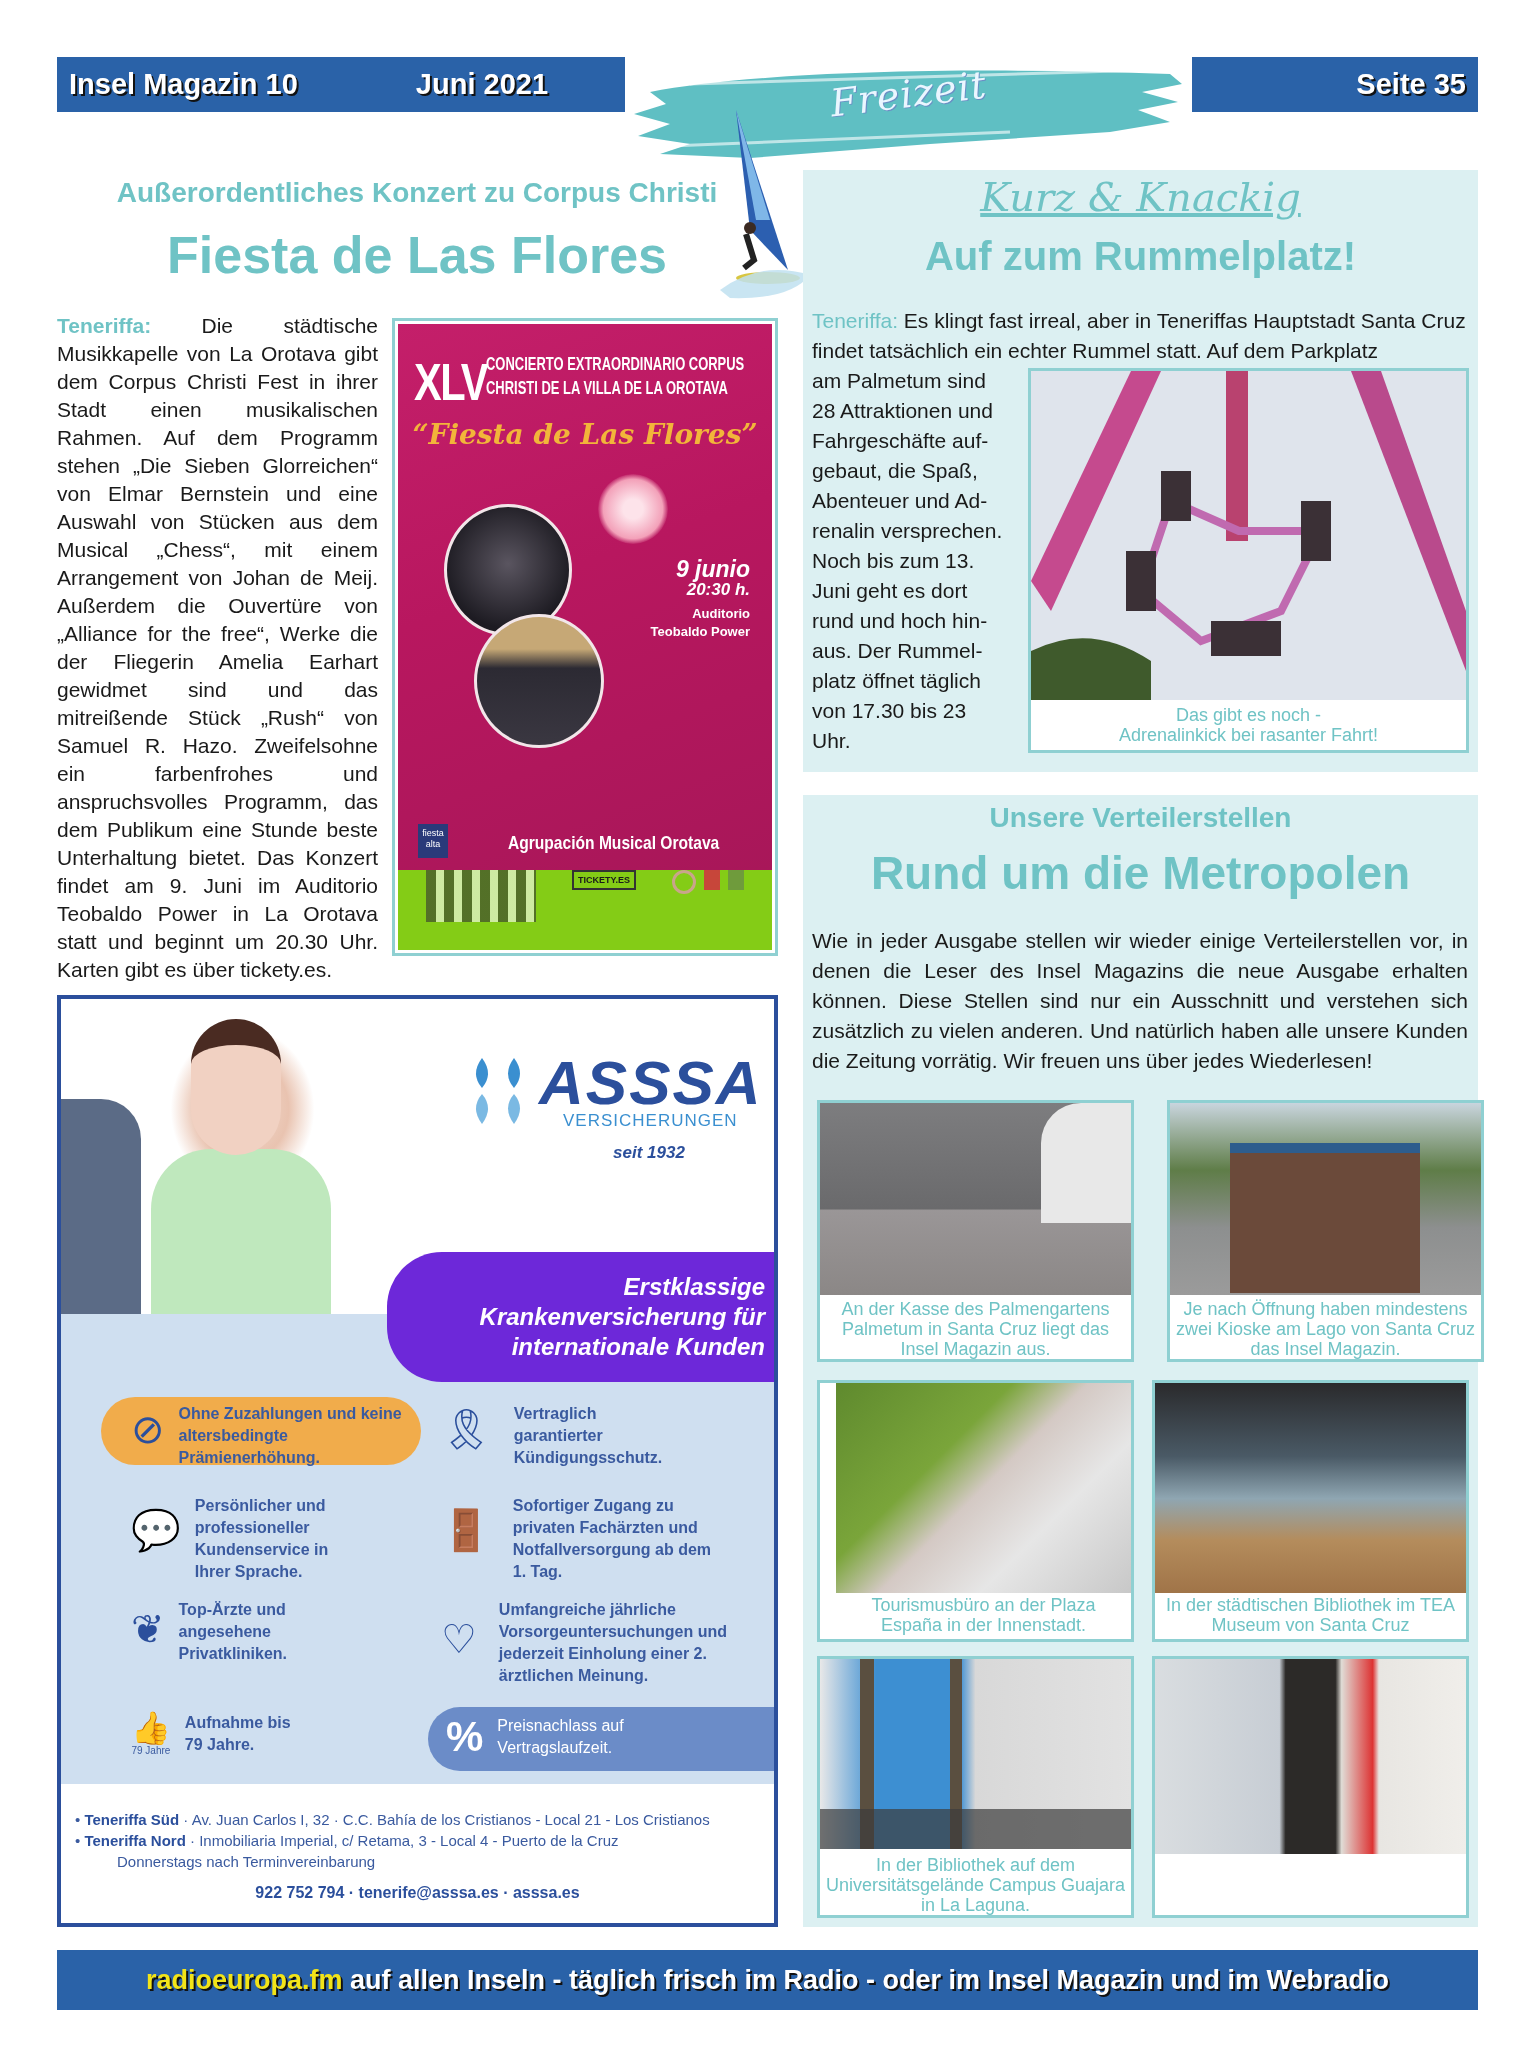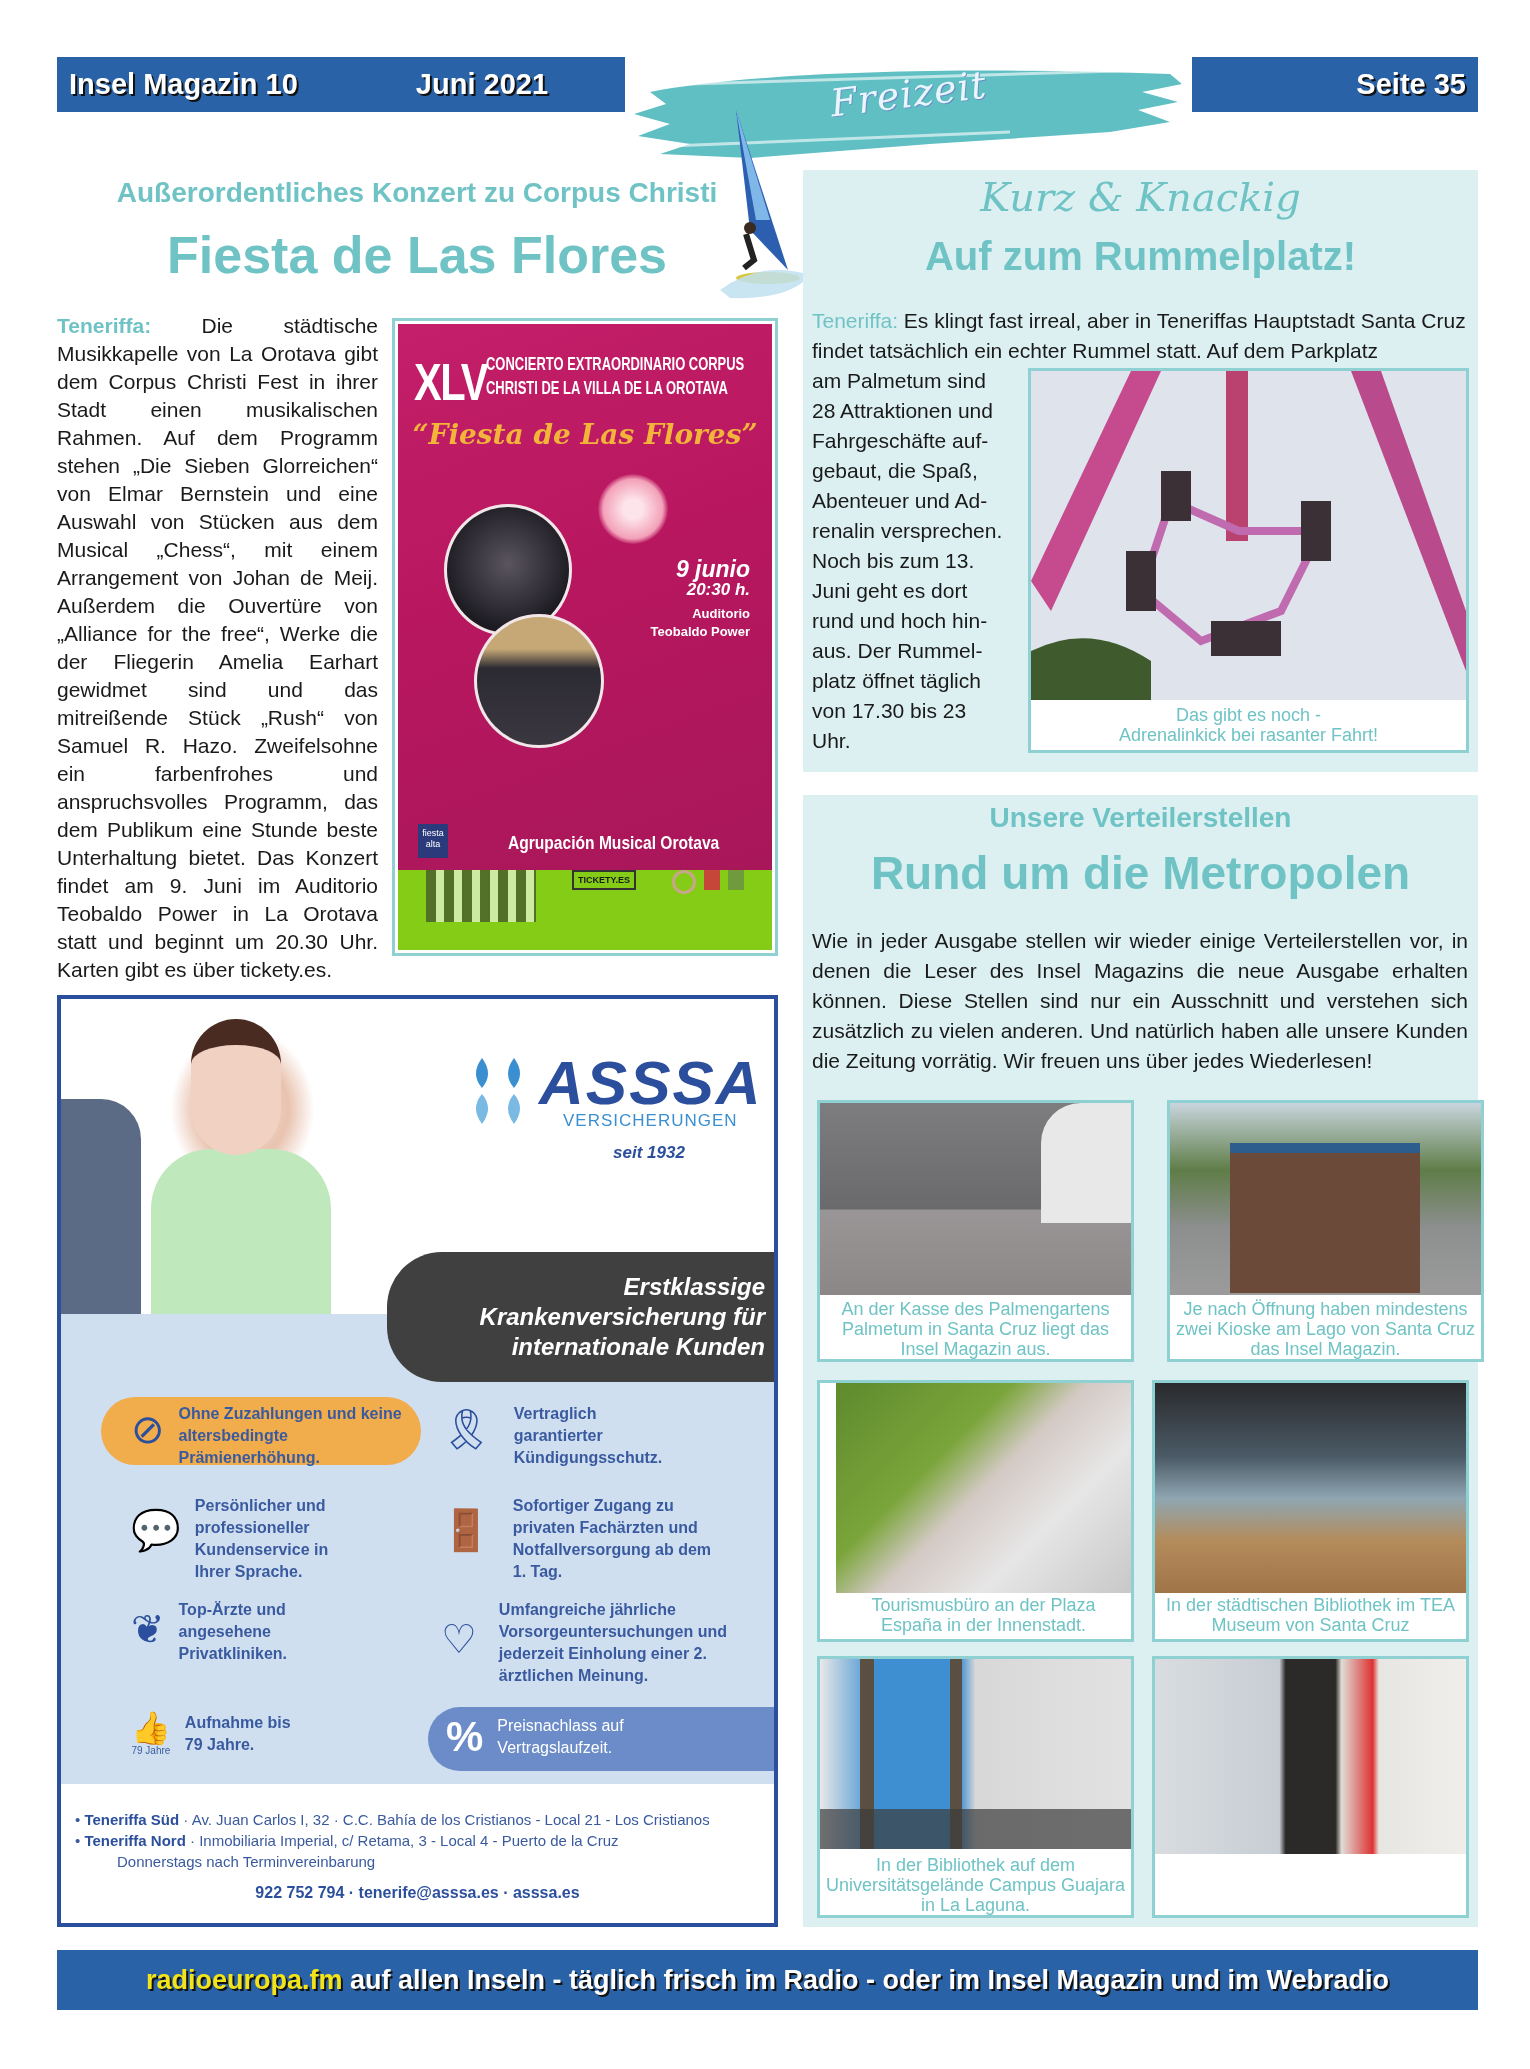--- a/index.html
+++ b/index.html
@@ -76,21 +76,21 @@
     <div style="border:2px solid #333;font-size:9px;font-weight:bold;padding:3px 4px;">TICKETY.ES</div>
     <div style="display:flex;gap:8px;">
       <span style="width:18px;height:18px;border-radius:50%;border:3px solid #c9a58a;display:inline-block;"></span>
       <span style="width:16px;height:20px;background:#c7463a;display:inline-block;"></span>
       <span style="width:16px;height:20px;background:#6f9b3c;display:inline-block;"></span>
     </div>
   </div>
 </div>
 
 <div class="abs panel" style="left:803px;top:170px;width:675px;height:602px;"></div>
-<div class="abs teal" style="left:803px;top:174px;width:675px;text-align:center;font-family:'DejaVu Serif',serif;font-style:italic;font-size:40px;">Kurz &amp; Knackig</div>
+<div class="abs teal" style="left:803px;top:174px;width:675px;text-align:center;font-family:'DejaVu Serif',serif;font-style:italic;font-size:40px;text-decoration:underline;">Kurz &amp; Knackig</div>
 <div class="abs teal" style="left:803px;top:234px;width:675px;text-align:center;font-weight:bold;font-size:40px;">Auf zum Rummelplatz!</div>
 <div class="abs body-text" style="left:812px;top:306px;width:655px;font-size:21px;line-height:30px;text-align:left;">
   <span class="teal">Teneriffa:</span>
   <span>Es klingt fast irreal, aber in Teneriffas Hauptstadt Santa Cruz findet tatsächlich ein echter Rummel statt. Auf dem Parkplatz</span>
 </div>
 <div class="abs" style="left:812px;top:366px;width:205px;font-size:21px;line-height:30px;">
   <div>am Palmetum sind</div>
   <div>28 Attraktionen und</div>
   <div>Fahrgeschäfte auf-</div>
   <div>gebaut, die Spaß,</div>
@@ -170,21 +170,21 @@
     <path d="M16 4 Q28 20 16 34 Q4 20 16 4Z" fill="#3a8fd0"></path>
     <path d="M48 4 Q60 20 48 34 Q36 20 48 4Z" fill="#3a8fd0"></path>
     <path d="M16 40 Q28 54 16 70 Q4 54 16 40Z" fill="#7ab9e3"></path>
     <path d="M48 40 Q60 54 48 70 Q36 54 48 40Z" fill="#7ab9e3"></path>
   </svg>
   <div class="ad-blue" style="position:absolute;left:478px;top:48px;font-size:62px;font-weight:bold;font-style:italic;letter-spacing:2px;">ASSSA</div>
   <div style="position:absolute;left:502px;top:112px;font-size:17px;color:#3a8fd0;letter-spacing:1px;">VERSICHERUNGEN</div>
   <div class="ad-blue" style="position:absolute;left:552px;top:144px;font-size:17px;font-weight:bold;font-style:italic;">seit 1932</div>
 
   <div style="position:absolute;left:0;top:315px;width:100%;height:470px;background:#cfdff0;"></div>
-  <div style="position:absolute;left:326px;top:253px;width:400px;height:130px;background:#404040;border-radius:55px 0 0 55px;color:#fff;text-align:right;padding:20px 22px 0 0;box-sizing:border-box;font-style:italic;font-weight:bold;font-size:24px;line-height:30px;">
+  <div style="position:absolute;left:326px;top:253px;width:400px;height:130px;background:#6d28d9;border-radius:55px 0 0 55px;color:#fff;text-align:right;padding:20px 22px 0 0;box-sizing:border-box;font-style:italic;font-weight:bold;font-size:24px;line-height:30px;">
     <div>Erstklassige</div>
     <div>Krankenversicherung für</div>
     <div>internationale Kunden</div>
   </div>
 
   <div style="position:absolute;left:40px;top:398px;width:320px;height:68px;background:#f1ac4b;border-radius:34px;"></div>
   <div style="position:absolute;left:70px;top:404px;width:280px;display:flex;gap:14px;">
     <span class="ic" style="font-size:40px;line-height:52px;">⊘</span>
     <span class="feat">Ohne Zuzahlungen und keine altersbedingte Prämienerhöhung.</span>
   </div>

